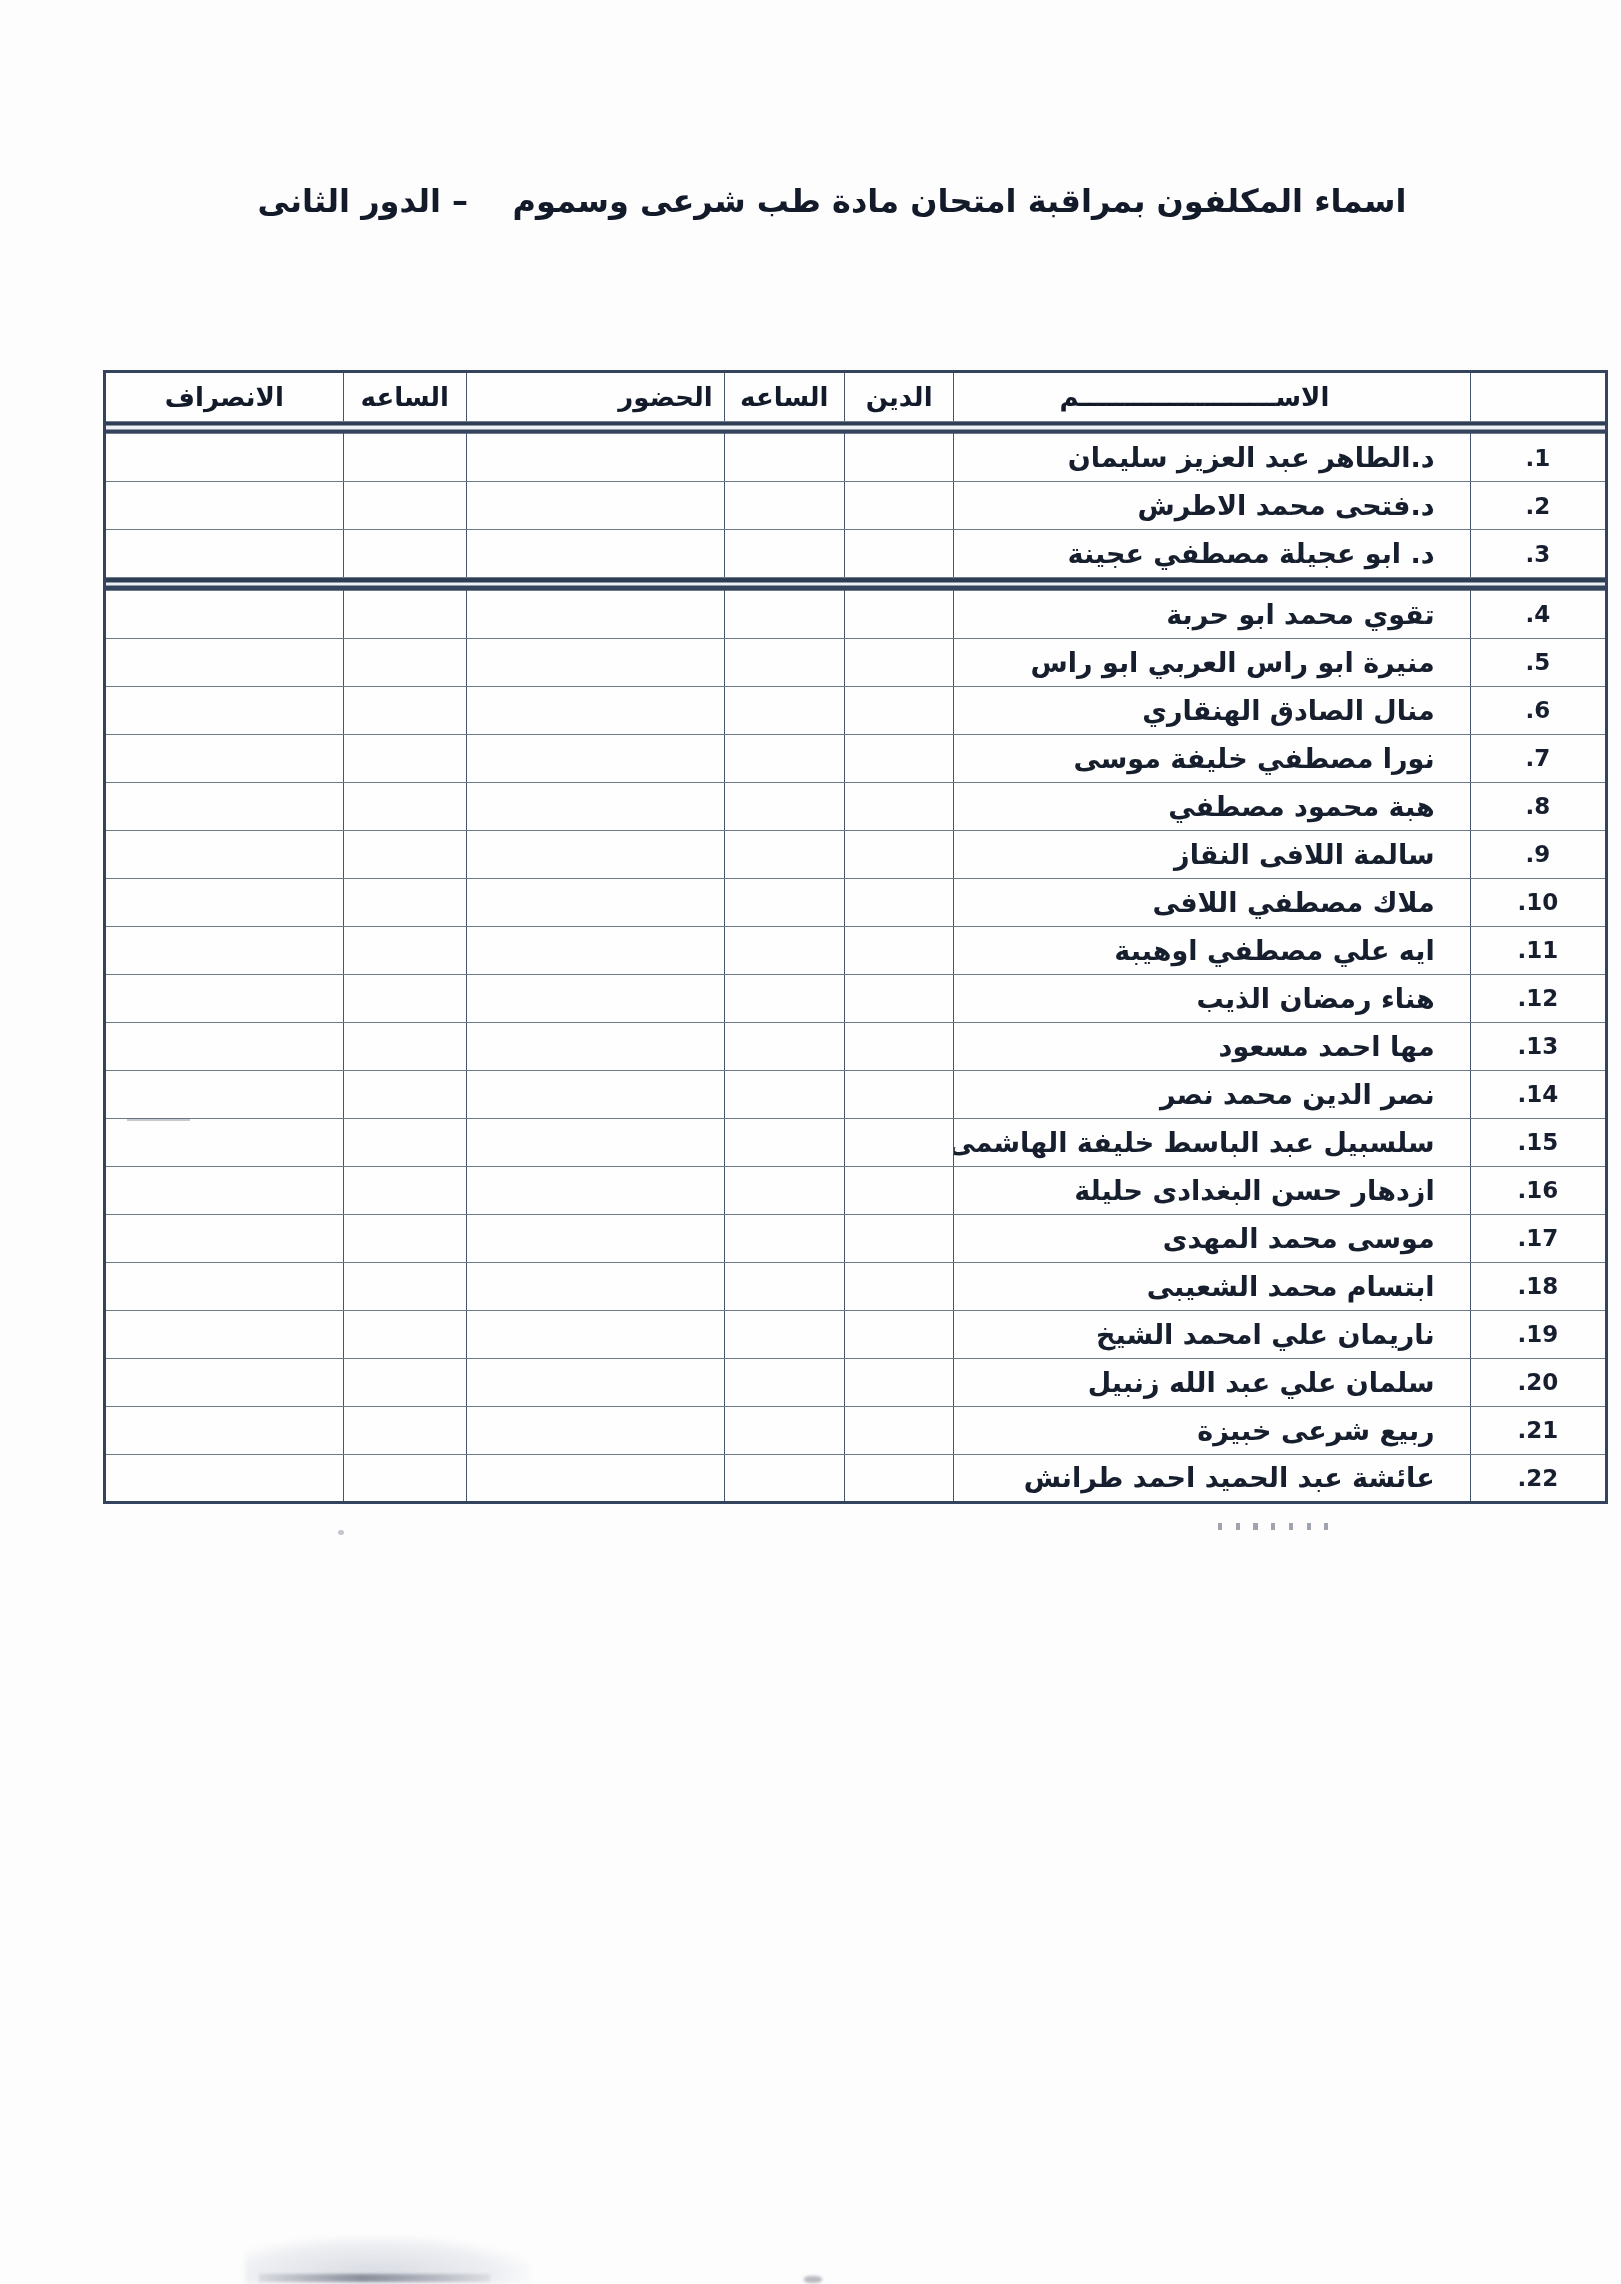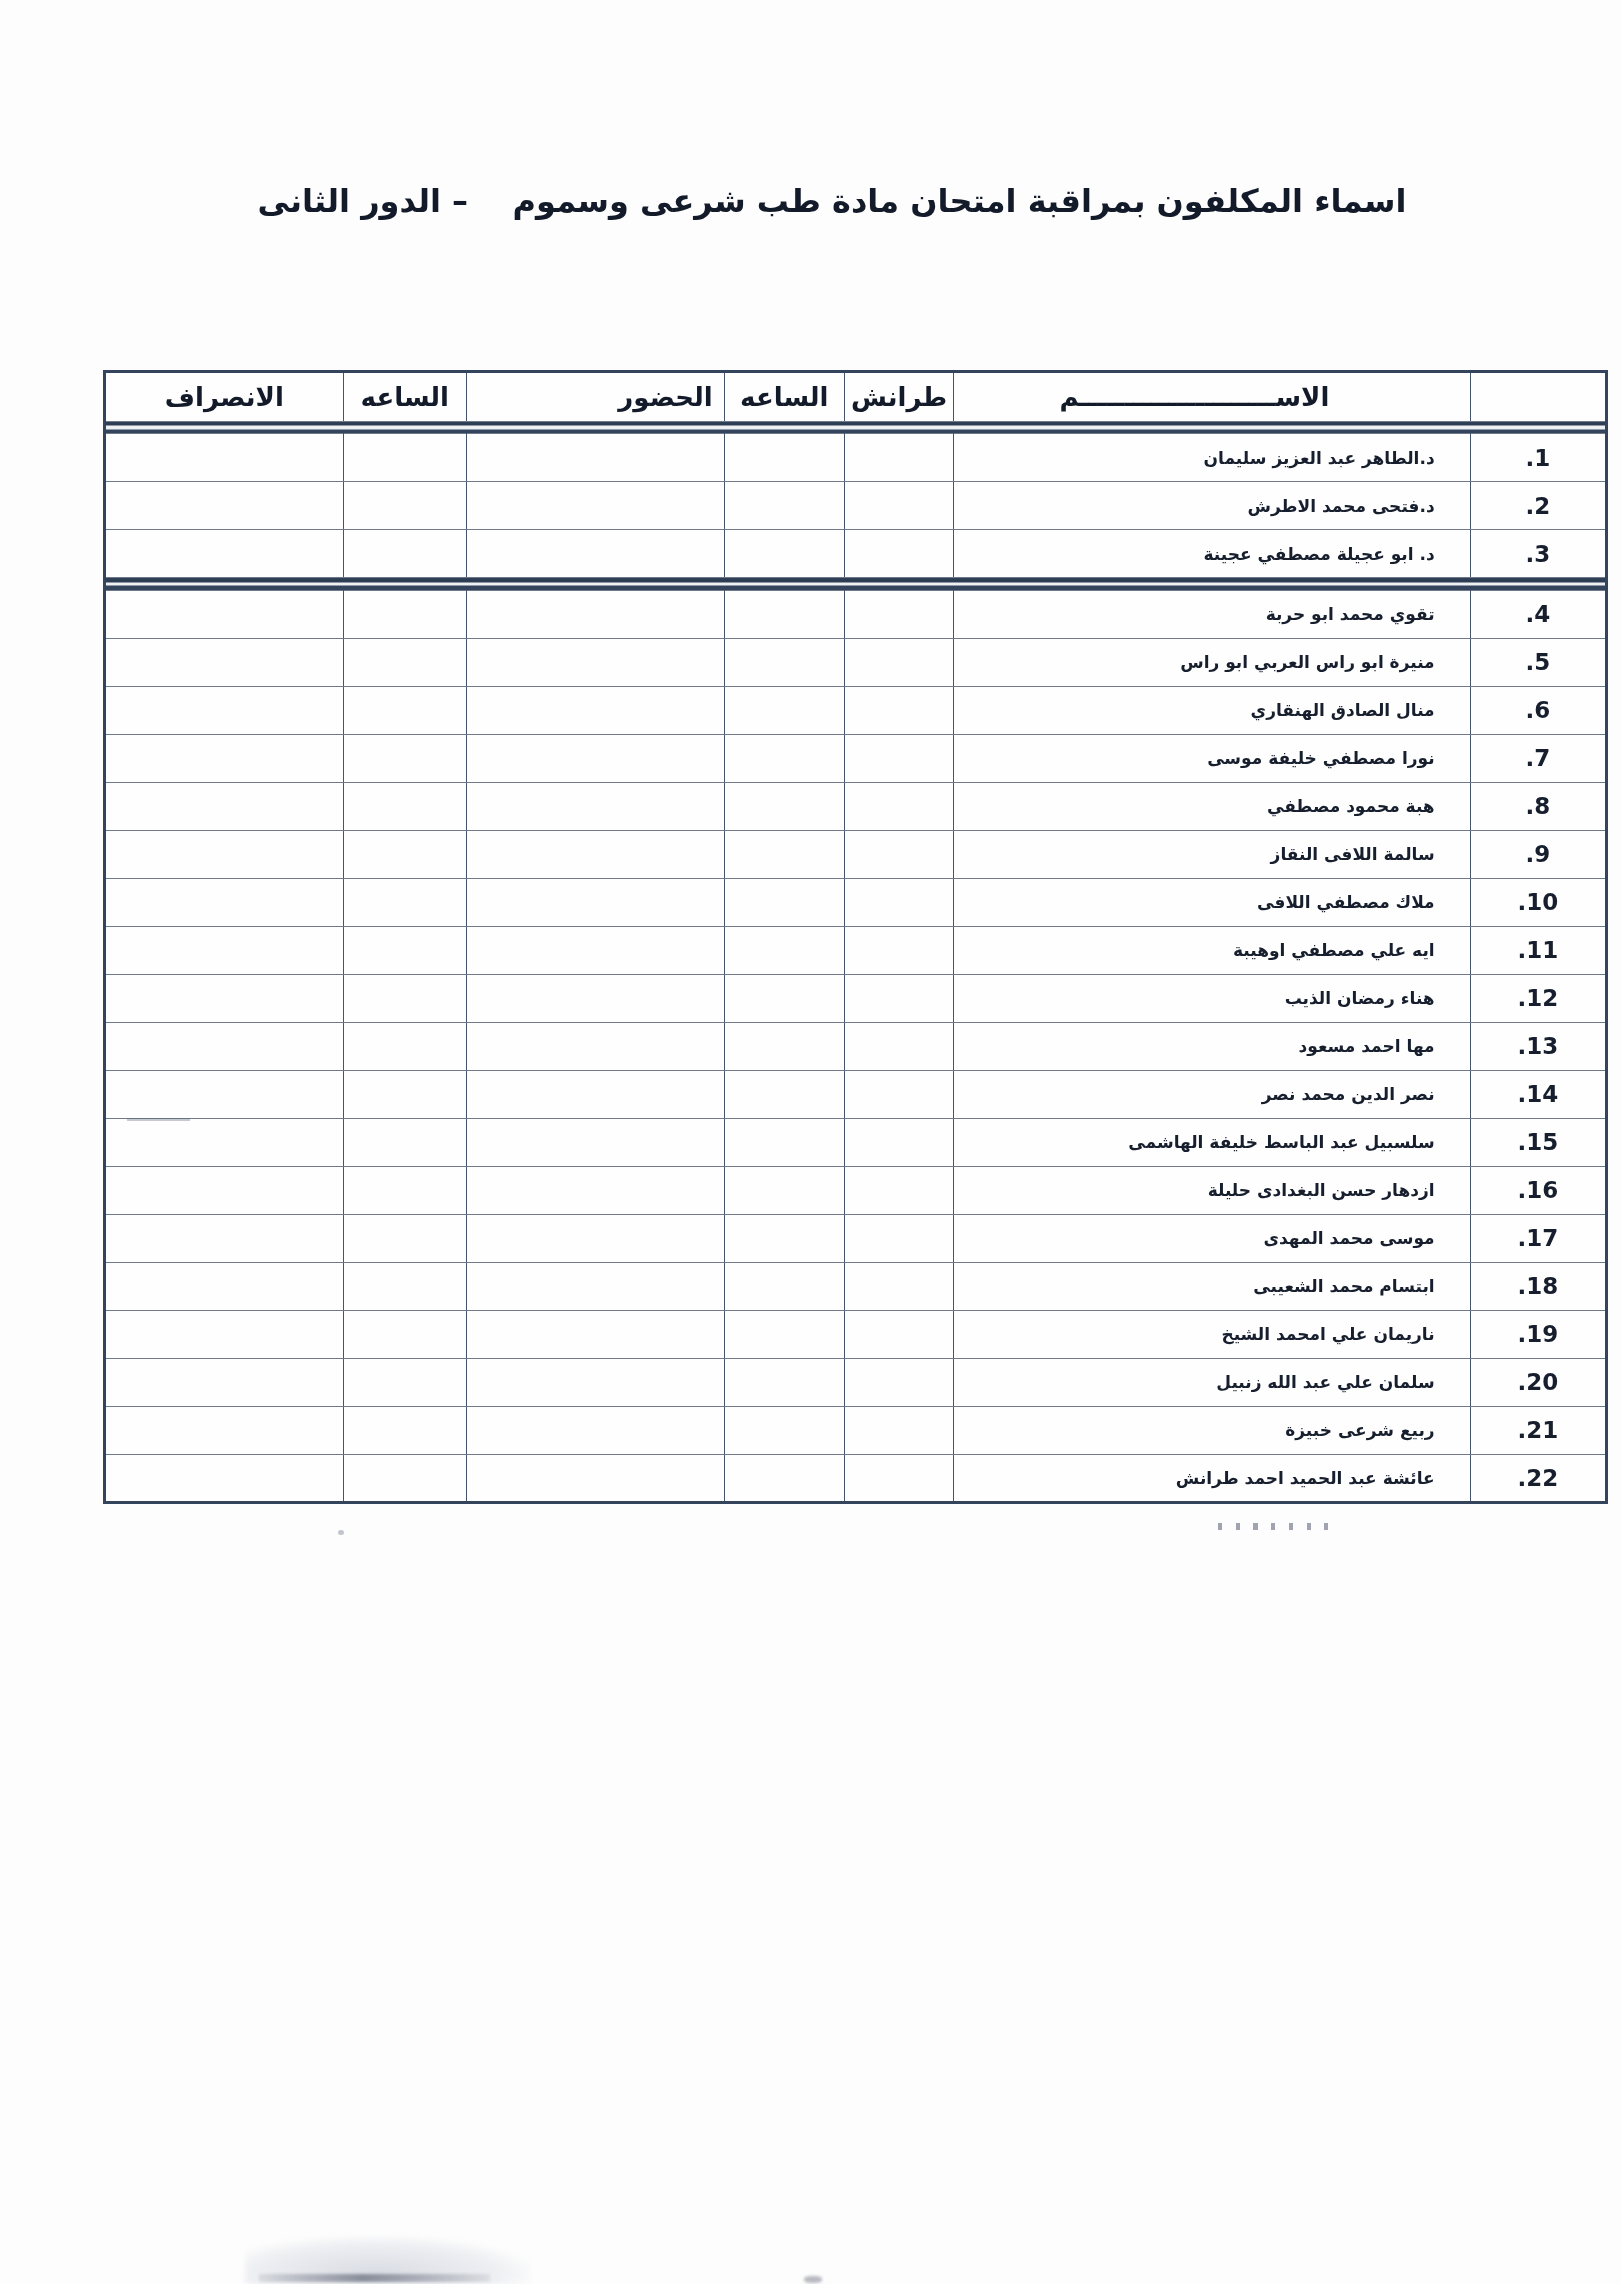--- a/index.html
+++ b/index.html
@@ -68,21 +68,21 @@
   .roster thead th {
     font-size: 26px;
     color: #131b2a;
     border-top: none;
   }
   .roster thead th.h-name   { text-align: center; padding-right: 35px; }
   .roster thead th.h-attend { text-align: right; padding-right: 11px; margin-left: 24px; }
 
   .roster tbody tr.row { height: 48px; }
   .roster td.c-num  { text-align: center; font-size: 23px; }
-  .roster td.c-name { text-align: right; padding-right: 35px; font-size: 17px; white-space: nowrap; }
+  .roster td.c-name { text-align: right; padding-right: 35px; font-size: 27px; white-space: nowrap; }
   .roster td.c-empty { background: #fefefe; }
 
   
   .roster tr.band { height: 12.3px; }
   .roster tr.band td {
     border: 0;
     padding: 0;
     background: linear-gradient(to bottom,
       #2d3d53 0%, #2d3d53 30%,
       #eef0f3 30%, #eef0f3 62%,
@@ -137,21 +137,21 @@
       <col style="width:109px">
       <col style="width:120px">
       <col style="width:257px">
       <col style="width:123px">
       <col style="width:238px">
     </colgroup>
     <thead>
       <tr>
         <th class="h-serial"></th>
         <th class="h-name">الاســــــــــــــــــــــم</th>
-        <th class="h-hall">طرانش</th>
+        <th class="h-hall">الدين</th>
         <th class="h-time">الساعه</th>
         <th class="h-attend">الحضور</th>
         <th class="h-time">الساعه</th>
         <th class="h-depart">الانصراف</th>
       </tr>
     </thead>
     <tbody id="roster-body">
         <tr class="band">
           <td colspan="7"></td>
         </tr>

